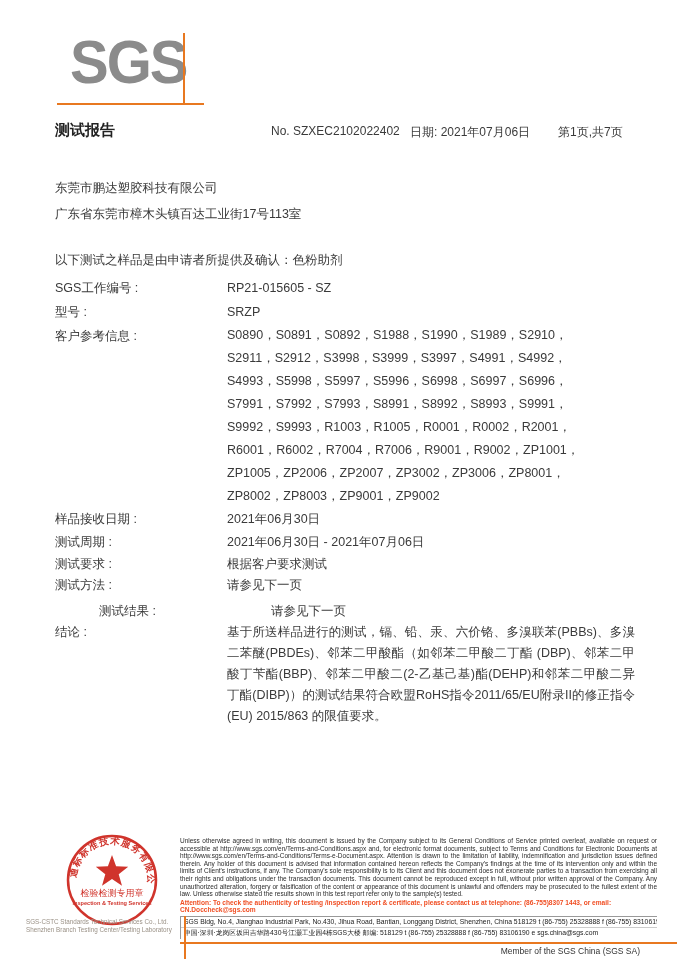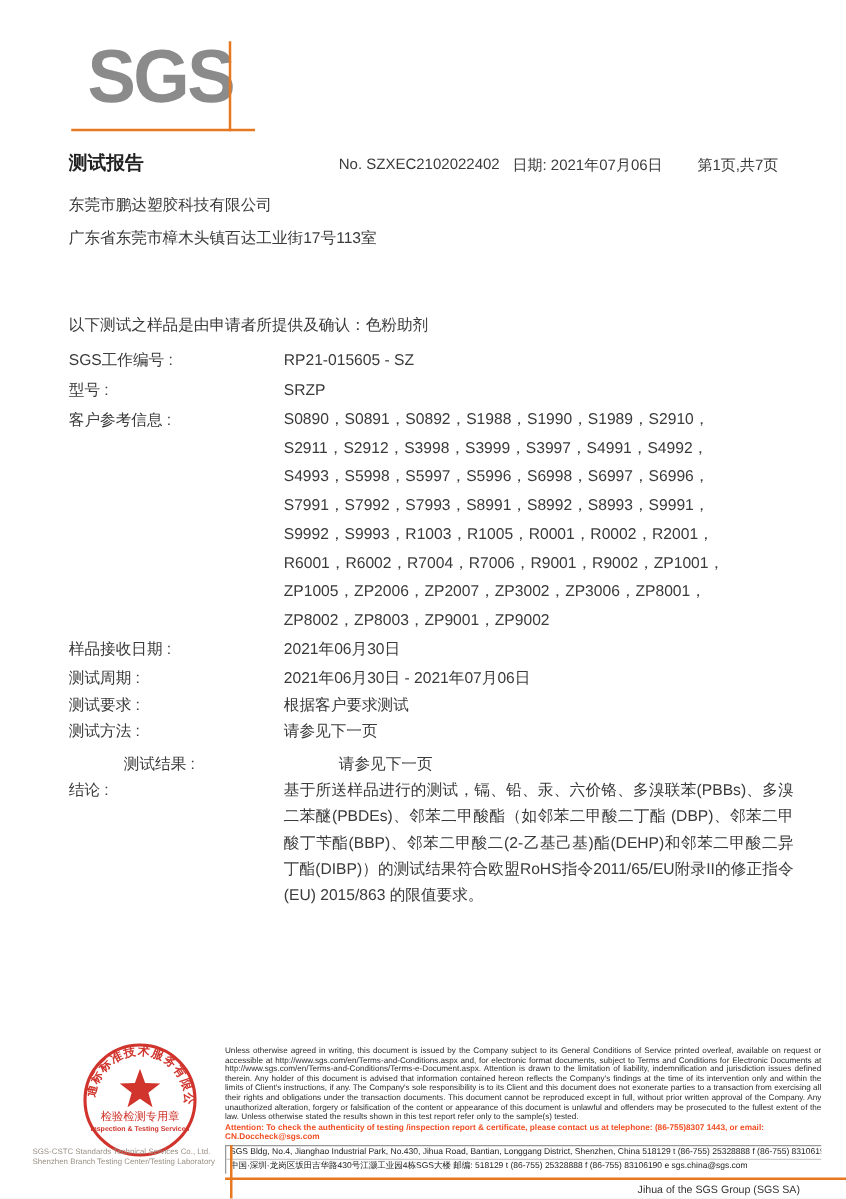--- a/index.html
+++ b/index.html
@@ -22,21 +22,21 @@
   .logo-vline{ position:absolute; top:33px; left:183px; width:2px; height:72px; background:#e87820; }
 
   
   .title-row{ position:absolute; top:121px; left:0; width:677px; height:20px; }
   .report-title{ position:absolute; left:55px; top:0; font-size:15px; font-weight:bold; color:#222; }
   .report-no{ position:absolute; left:235px; top:3px; font-size:12px;margin-left:36px; }
   .report-date{ position:absolute; left:410px; top:3px; font-size:12px; }
   .report-page{ position:absolute; left:558px; top:3px; font-size:12px; }
 
   
-  .applicant{ position:absolute; left:55px; top:151px; font-size:12.5px; }
+  .applicant{ position:absolute; left:55px; top:175px; font-size:12.5px; }
   .applicant div{ line-height:26px; }
 
   
   .statement{ position:absolute; left:55px; top:252px; font-size:12.5px; }
   .fields{ position:absolute; left:55px; top:276px; width:585px; font-size:12.5px; }
   .frow{ display:flex; align-items:flex-start; }
   .flabel{ width:172px; flex-shrink:0; line-height:24px; }
   .fvalue{ line-height:24px; }
   .lh23 .flabel,.lh23 .fvalue{ line-height:23px; }
   .lh21 .flabel,.lh21 .fvalue{ line-height:21px; }
@@ -162,17 +162,17 @@
       <div class="disclaimer">Unless otherwise agreed in writing, this document is issued by the Company subject to its General Conditions of Service printed overleaf, available on request or accessible at http://www.sgs.com/en/Terms-and-Conditions.aspx and, for electronic format documents, subject to Terms and Conditions for Electronic Documents at http://www.sgs.com/en/Terms-and-Conditions/Terms-e-Document.aspx. Attention is drawn to the limitation of liability, indemnification and jurisdiction issues defined therein. Any holder of this document is advised that information contained hereon reflects the Company's findings at the time of its intervention only and within the limits of Client's instructions, if any. The Company's sole responsibility is to its Client and this document does not exonerate parties to a transaction from exercising all their rights and obligations under the transaction documents. This document cannot be reproduced except in full, without prior written approval of the Company. Any unauthorized alteration, forgery or falsification of the content or appearance of this document is unlawful and offenders may be prosecuted to the fullest extent of the law. Unless otherwise stated the results shown in this test report refer only to the sample(s) tested.</div>
       <div class="attention">Attention: To check the authenticity of testing /inspection report &amp; certificate, please contact us at telephone: (86-755)8307 1443, or email: CN.Doccheck@sgs.com</div>
       <div class="addr-block">
         <div class="addr-line">SGS Bldg, No.4, Jianghao Industrial Park, No.430, Jihua Road, Bantian, Longgang District, Shenzhen, China 518129    t (86-755) 25328888    f (86-755) 83106190    www.sgsgroup.com.cn</div>
         <div class="addr-line">中国·深圳·龙岗区坂田吉华路430号江灏工业园4栋SGS大楼    邮编: 518129    t (86-755) 25328888    f (86-755) 83106190    e sgs.china@sgs.com</div>
       </div>
     </div>
 
     <div class="footer-orange-line"></div>
     <div class="footer-vline"></div>
-    <div class="member">Jihua of the SGS Group (SGS SA)</div>
+    <div class="member">Member of the SGS China (SGS SA)</div>
 
   </div>
 
 </div>
 
 </body></html>

